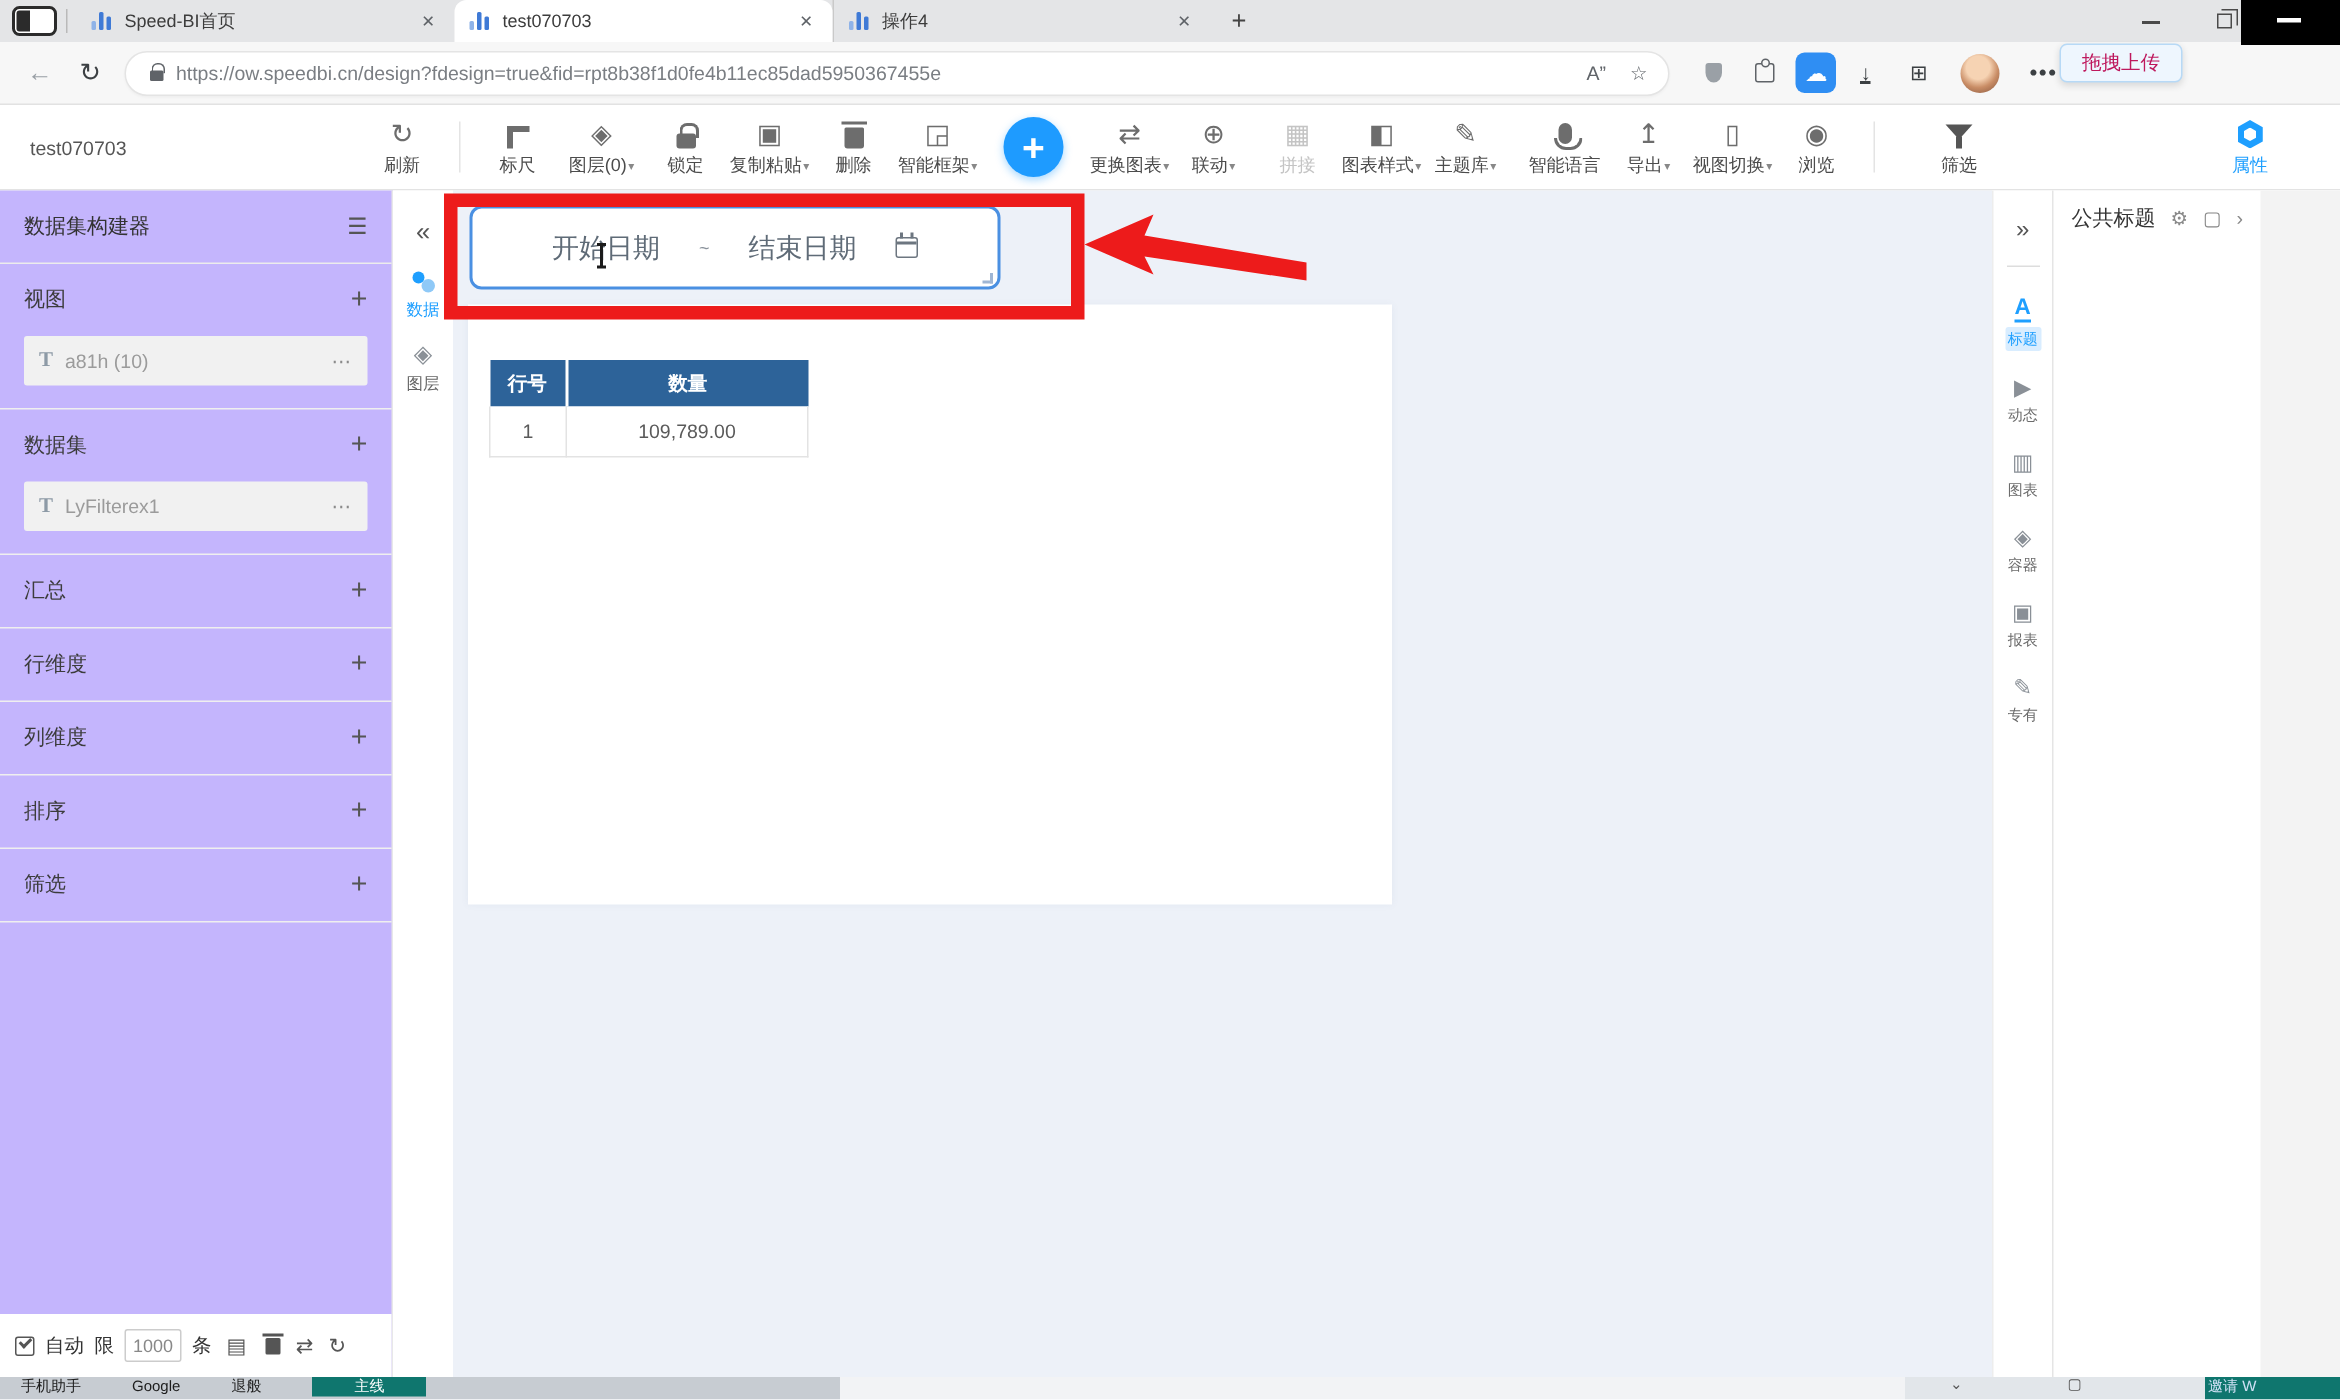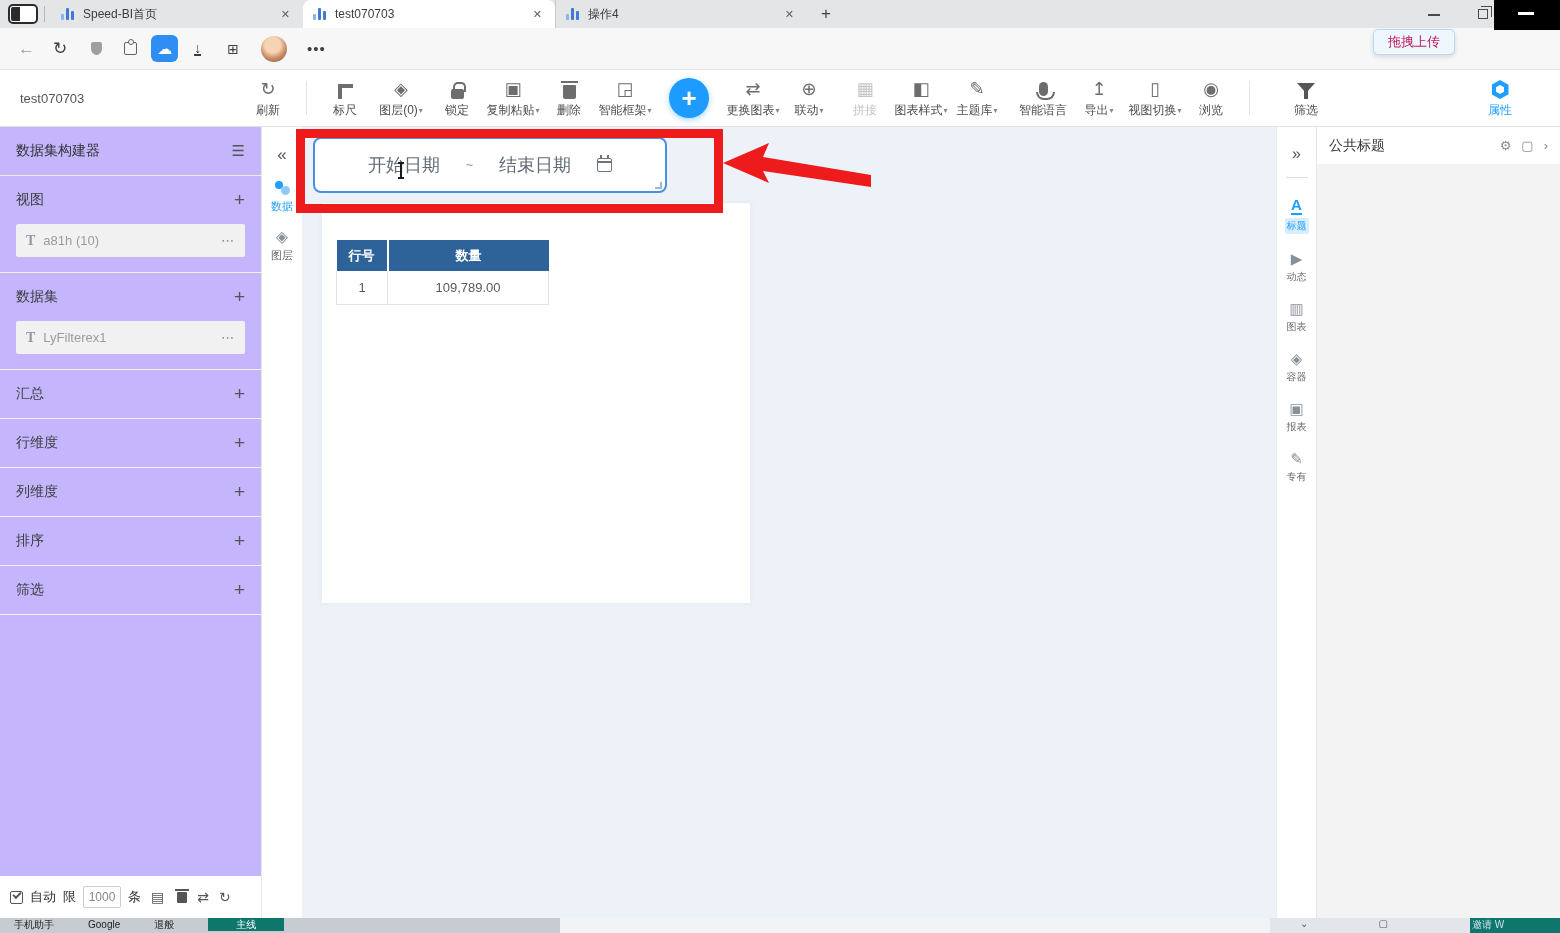--- a/index.html
+++ b/index.html
@@ -97,21 +97,21 @@
   .ic-hex::before { content:""; width:8px; height:9px; background:#fff;
     clip-path:polygon(50% 0,100% 25%,100% 75%,50% 100%,0 75%,0 25%);}
 
   
   #main { position:absolute; top:127px; left:0; width:1560px; height:791px; display:flex; }
   #left-panel { width:262px; background:#c4b5fd; border-right:1px solid #e8e8e8; position:relative; }
   #left-rail { width:40px; background:#fff; position:relative; }
   #canvas { flex:1; background:#edf1f8; position:relative; }
   #right-rail { width:40px; background:#fff; border-left:1px solid #ededed; display:flex;
     flex-direction:column; align-items:center; }
-  #right-panel { width:244px; background:#fff; border-left:1px solid #e5e5e5; display:flex; flex-direction:column;}
+  #right-panel { width:192px; background:#fff; border-left:1px solid #e5e5e5; display:flex; flex-direction:row;}
 
   
   .lp-head { height:49px; display:flex; align-items:center; justify-content:space-between;
     padding:0 16px; border-bottom:1px solid #ececec; }
   .lp-head .t { font-size:14px; color:#333; }
   .lp-head .ic { font-size:15px; color:#555; }
   .sec { border-bottom:1px solid #efefef; padding:0 16px 0 16px; }
   .sec-row { height:48px; display:flex; align-items:center; justify-content:space-between; }
   .sec-row .t { font-size:14px; color:#3c3c3c; }
   .sec-row .plus { font-size:19px; color:#555; font-weight:300; }
@@ -152,21 +152,21 @@
   .cal-ic { width:15px; height:14px; border:1.6px solid #6d7680; border-radius:2px; position:relative; }
   .cal-ic::before { content:""; position:absolute; top:-4px; left:2px; width:2px; height:4px;
     background:#6d7680; box-shadow:7px 0 0 #6d7680; }
   .cal-ic::after { content:""; position:absolute; top:2px; left:0; right:0; height:1.5px; background:#6d7680;}
   .resize-mark { position:absolute; right:3px; bottom:2px; width:7px; height:7px;
     border-right:2px solid #9fb6d4; border-bottom:2px solid #9fb6d4; }
   .ibeam { position:absolute; left:98px; top:36px; width:2px; height:15px; background:#1b1b1b; z-index:4;}
   .ibeam::before, .ibeam::after { content:""; position:absolute; left:-2px; width:6px; height:2px; background:#1b1b1b;}
   .ibeam::before{ top:-1px;} .ibeam::after{ bottom:-1px;}
 
-  .white-panel { position:absolute; left:20px; top:76px; width:428px; height:400px;
+  .white-panel { position:absolute; left:10px; top:76px; width:616px; height:400px;
     background:#fff; box-shadow:0 0 5px rgba(90,110,150,.08); }
   .mini-table { position:absolute; left:14px; top:37px; border-collapse:collapse; }
   .mini-table th { background:#2d6399; color:#fff; font-size:13px; font-weight:bold;
     height:31px; border-right:2px solid #fff; }
   .mini-table th:last-child { border-right:none; }
   .mini-table td { height:33px; text-align:center; font-size:13px; color:#5a5a5a;
     border:1px solid #e3e3e3; border-top:none; background:#fff;}
   .col-num { width:51px; } .col-qty { width:161px; }
 
   
@@ -237,20 +237,28 @@
   <div class="wc-min"></div>
   <div class="wc-restore"></div>
 </div>
 <div id="black-corner">
   <div class="dash"></div>
 </div>
 
 <div id="addressbar">
   <span class="nav-ic">←</span>
   <span class="nav-ic dark">↻</span>
+  <div class="url-pill">
+    <span class="lock-ic"></span>
+    <span class="url-text">https://ow.speedbi.cn/design?fdesign=true&amp;fid=rpt8b38f1d0fe4b11ec85dad5950367455e</span>
+    <div class="pill-right">
+      <span>A”</span>
+      <span>☆</span>
+    </div>
+  </div>
   <span class="shield-ic"></span>
   <span class="puzzle-ic"></span>
   <span class="cloud-btn">☁</span>
   <span class="dl-ic">↓</span>
   <span class="gift-ic">⊞</span>
   <span class="avatar"></span>
   <span class="more-ic">•••</span>
 </div>
 <div class="drag-tip">拖拽上传</div>
 

